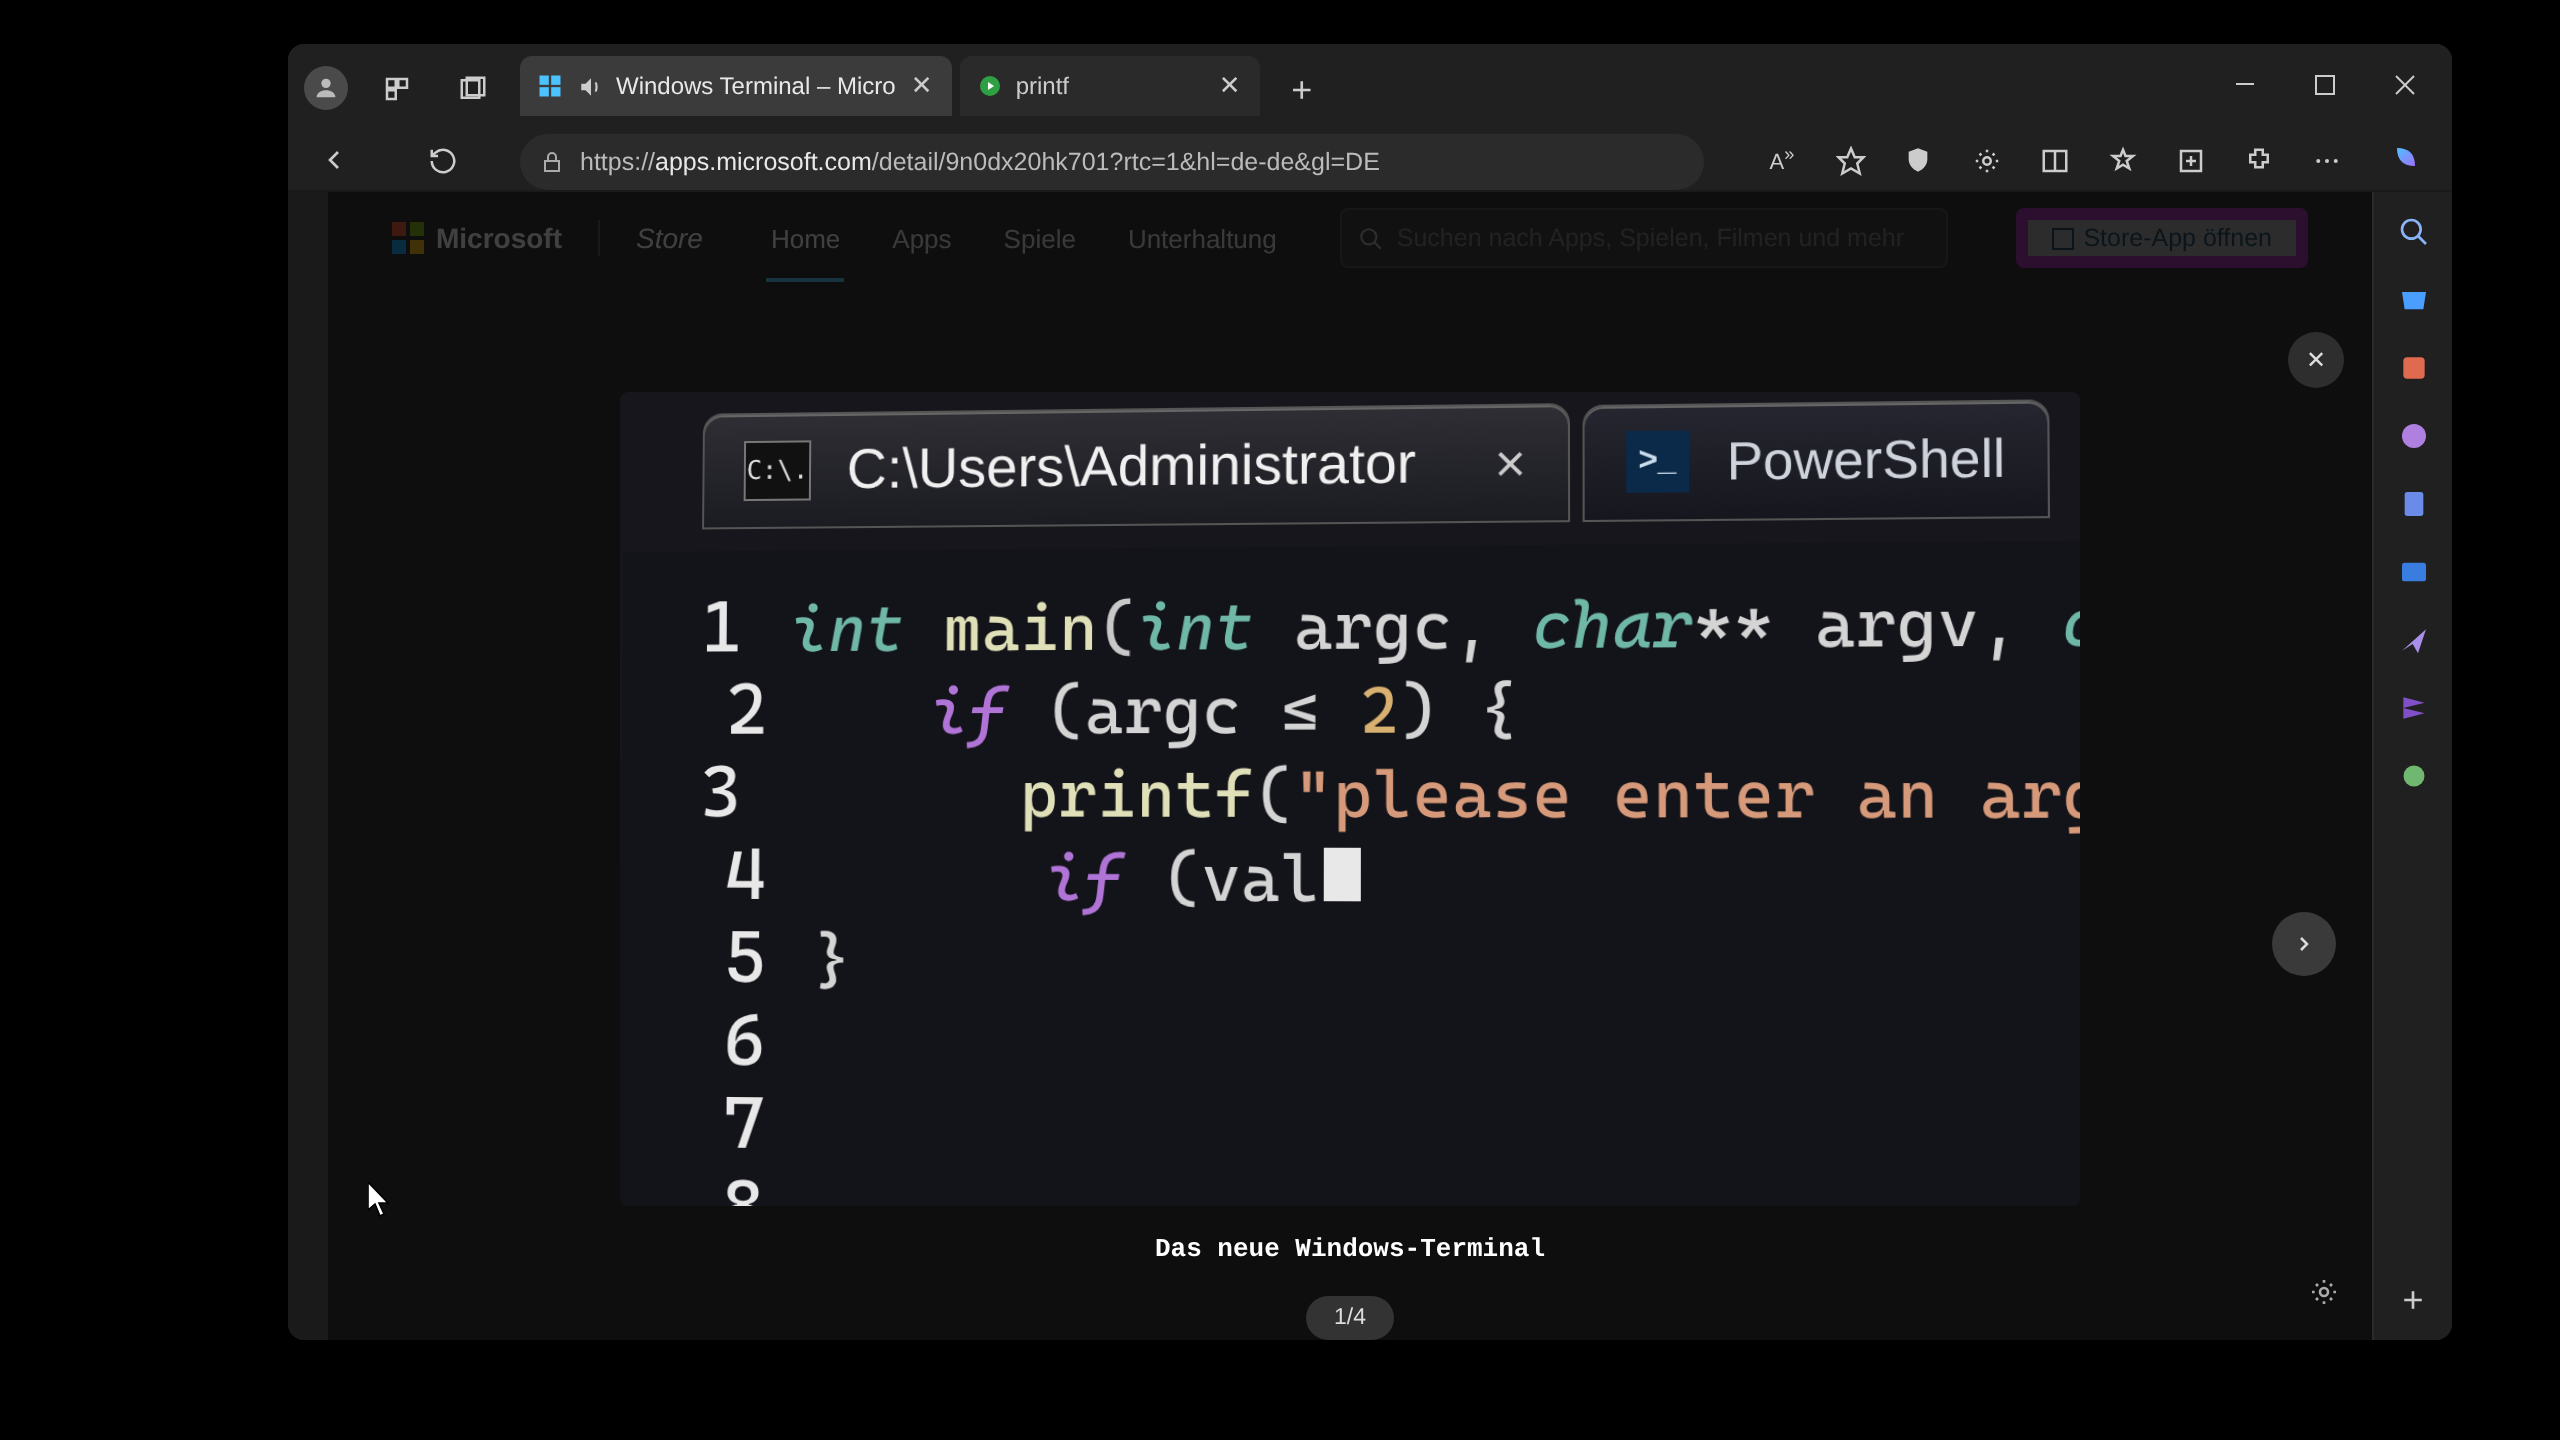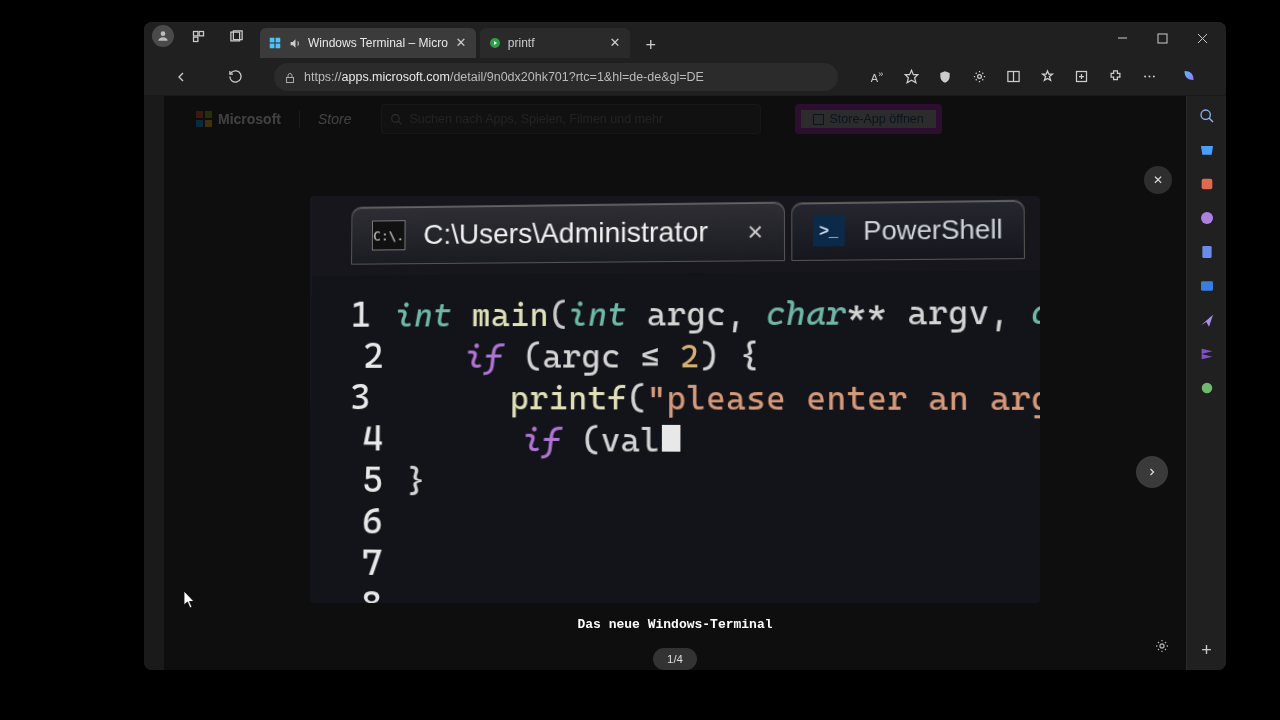--- a/index.html
+++ b/index.html
@@ -18,21 +18,21 @@
   border-radius: 8px;
   overflow: hidden;
   display: flex;
   flex-direction: column;
 }
 
 .titlebar {
   height: 36px;
   background: #202020;
   display: flex;
-  align-items: flex-start;
+  align-items: flex-end;
   padding: 0 4px 0 8px;
 }
 .tb-left { display:flex; align-items:center; gap:10px; }
 .tb-profile {
   width: 22px; height: 22px; border-radius: 50%;
   background: #4a4a4a;
   display:flex; align-items:center; justify-content:center;
 }
 .tb-profile svg { width:14px; height:14px; fill:#bbb; }
 .tb-icon {
@@ -67,22 +67,22 @@
 .win-controls { margin-left:auto; display:flex; }
 .win-btn {
   width:40px; height:32px;
   display:flex; align-items:center; justify-content:center;
   color:#ccc;
 }
 
 .toolbar {
   height: 38px;
   background: #202020;
-  display:flex; align-items:center;
-  padding: 0 22px;
+  display:flex; align-items:flex-end;
+  padding: 0 8px;
   gap:24px;
   border-bottom: 1px solid #1a1a1a;
 }
 .tool-btn {
   width:30px; height:30px;
   display:flex; align-items:center; justify-content:center;
   color:#ccc; border-radius:4px;
 }
 .urlbar {
   flex:1; height:28px;
@@ -454,20 +454,26 @@
           <div class="ms-grid">
               <span></span>
               <span></span>
               <span></span>
               <span></span>
             </div>
           <span>Microsoft</span>
         </div>
         <div class="divider"></div>
         <div class="store-label">Store</div>
+        <div class="store-nav">
+          <div class="nav-item active">Home</div>
+          <div class="nav-item">Apps</div>
+          <div class="nav-item">Spiele</div>
+          <div class="nav-item">Unterhaltung</div>
+        </div>
         <div class="store-search">
           <svg width="13" height="13" viewBox="0 0 24 24" fill="none" stroke="#aaa" stroke-width="2">
               <circle cx="10" cy="10" r="7"></circle>
               <line x1="21" y1="21" x2="15" y2="15"></line>
             </svg>
           <input placeholder="Suchen nach Apps, Spielen, Filmen und mehr" style="">
         </div>
         <div class="open-app-btn">
           <span class="sq"></span>
           <span>Store-App öffnen</span>

